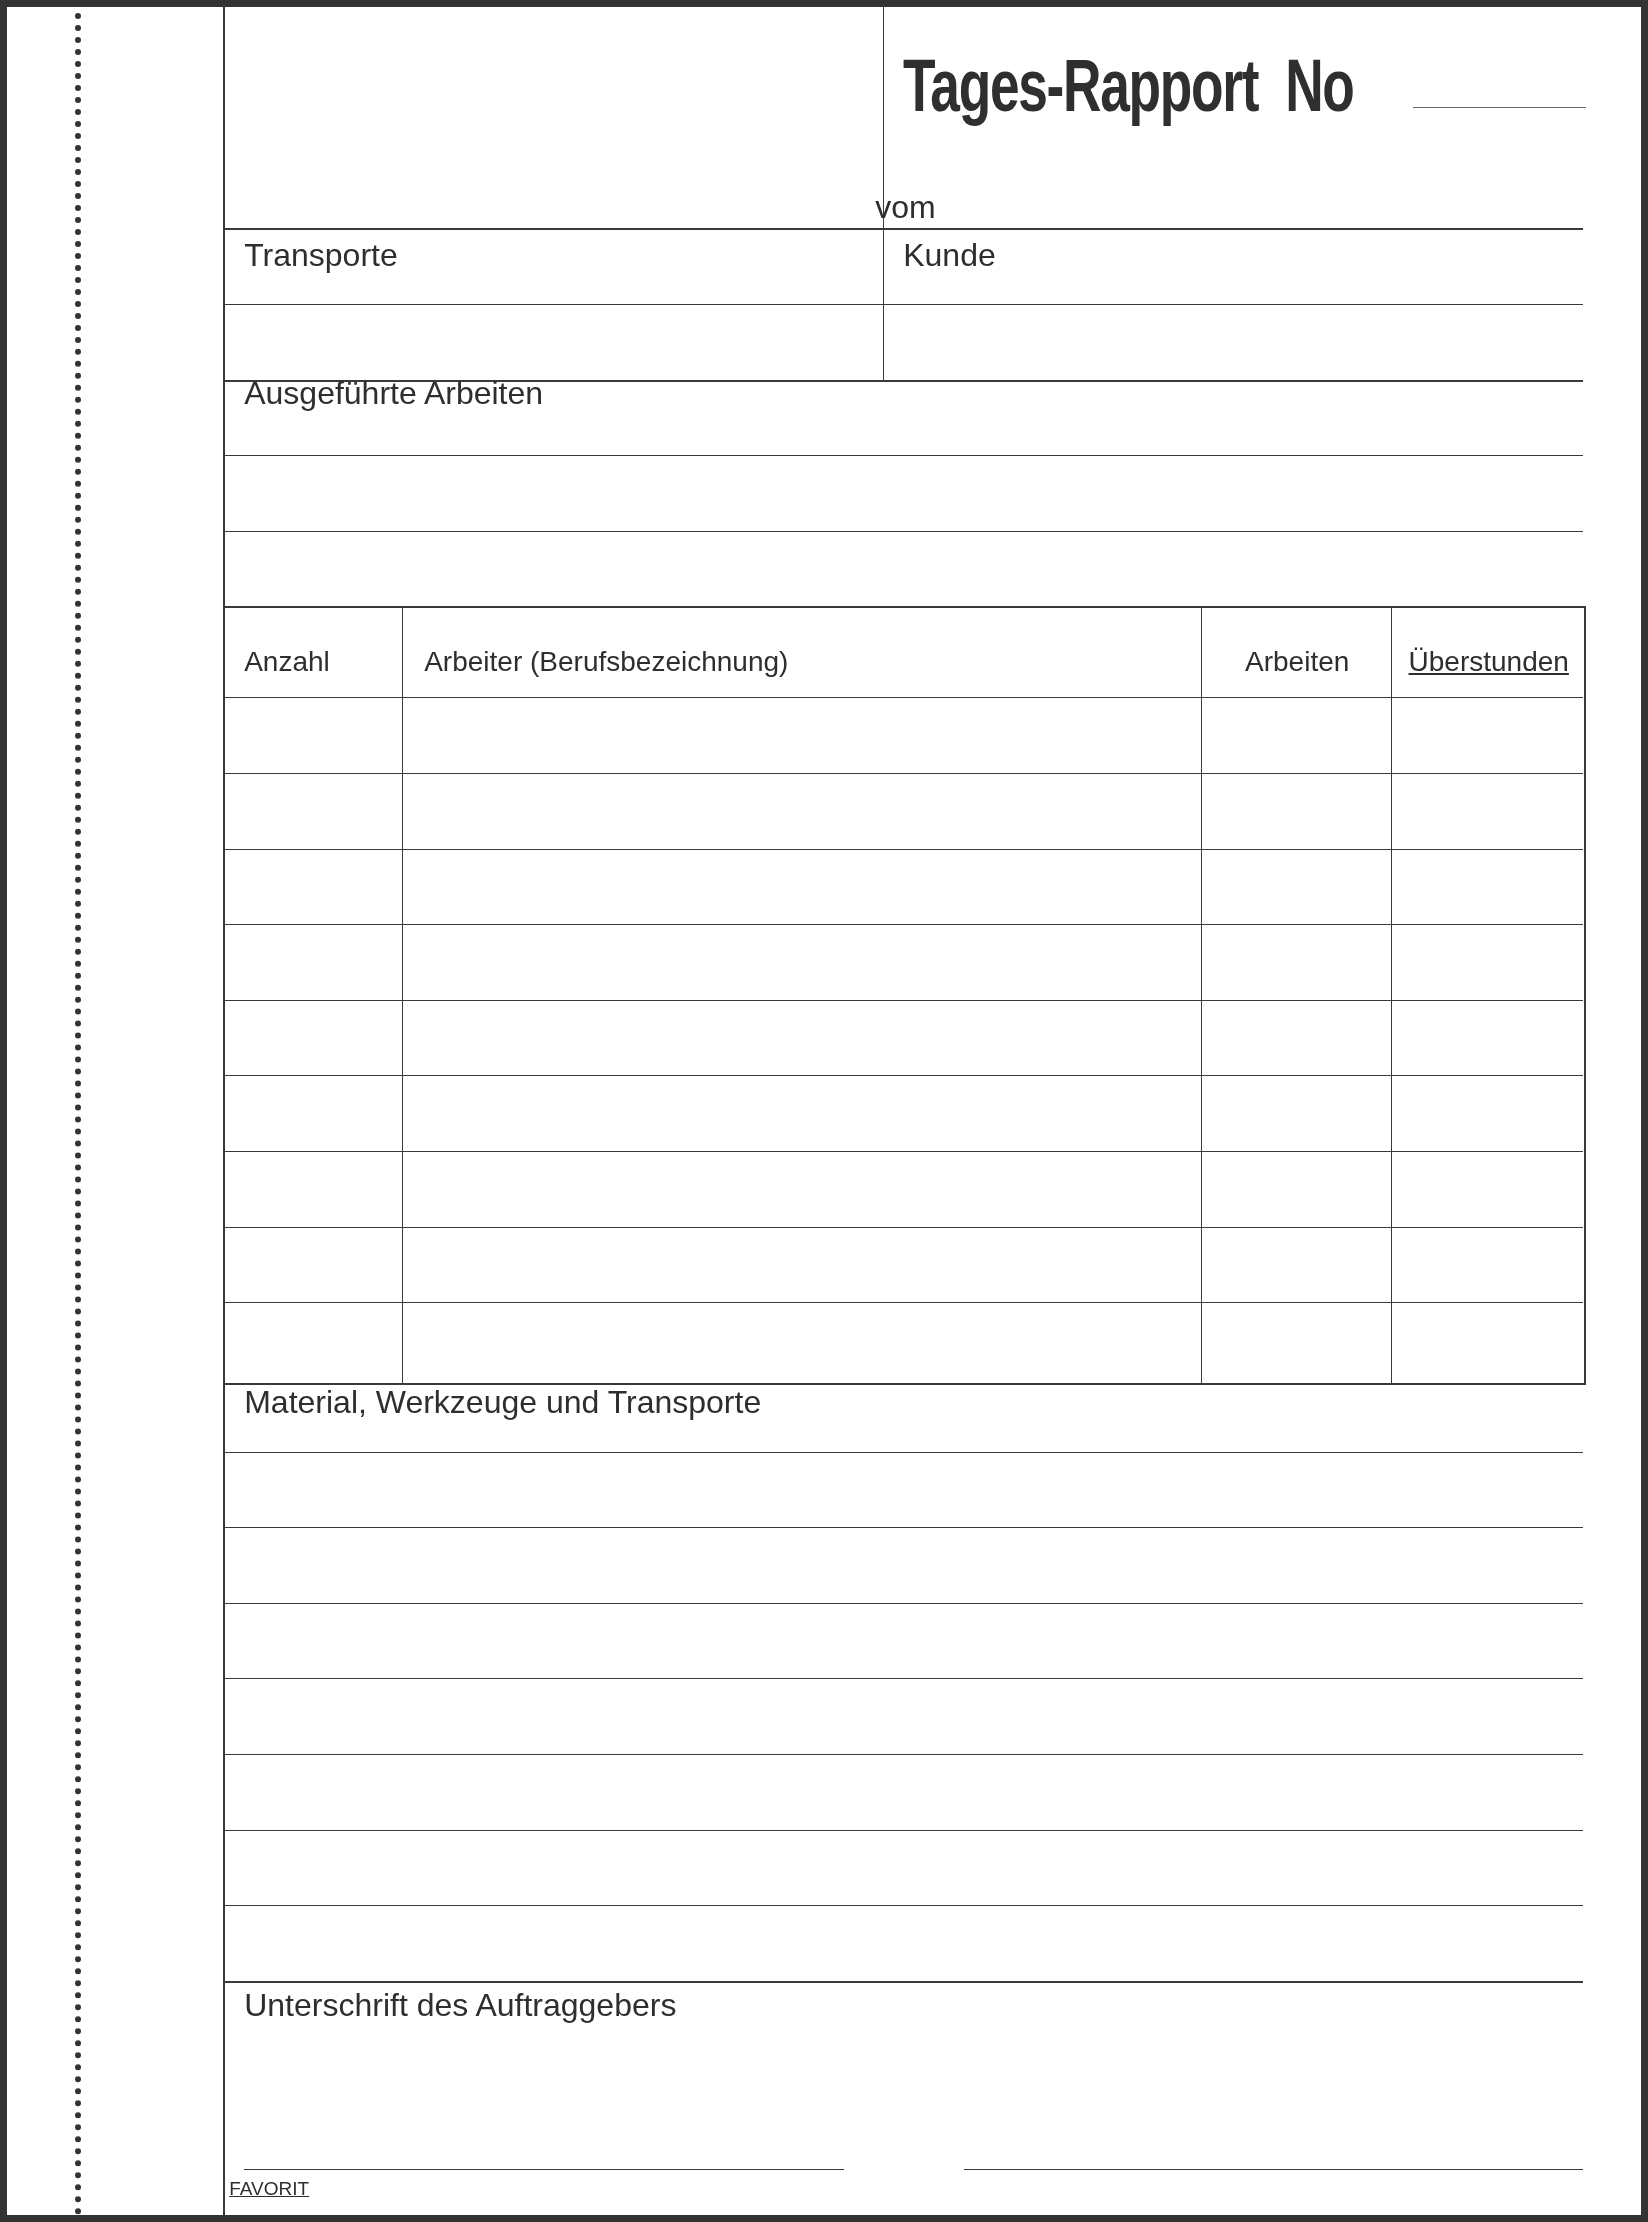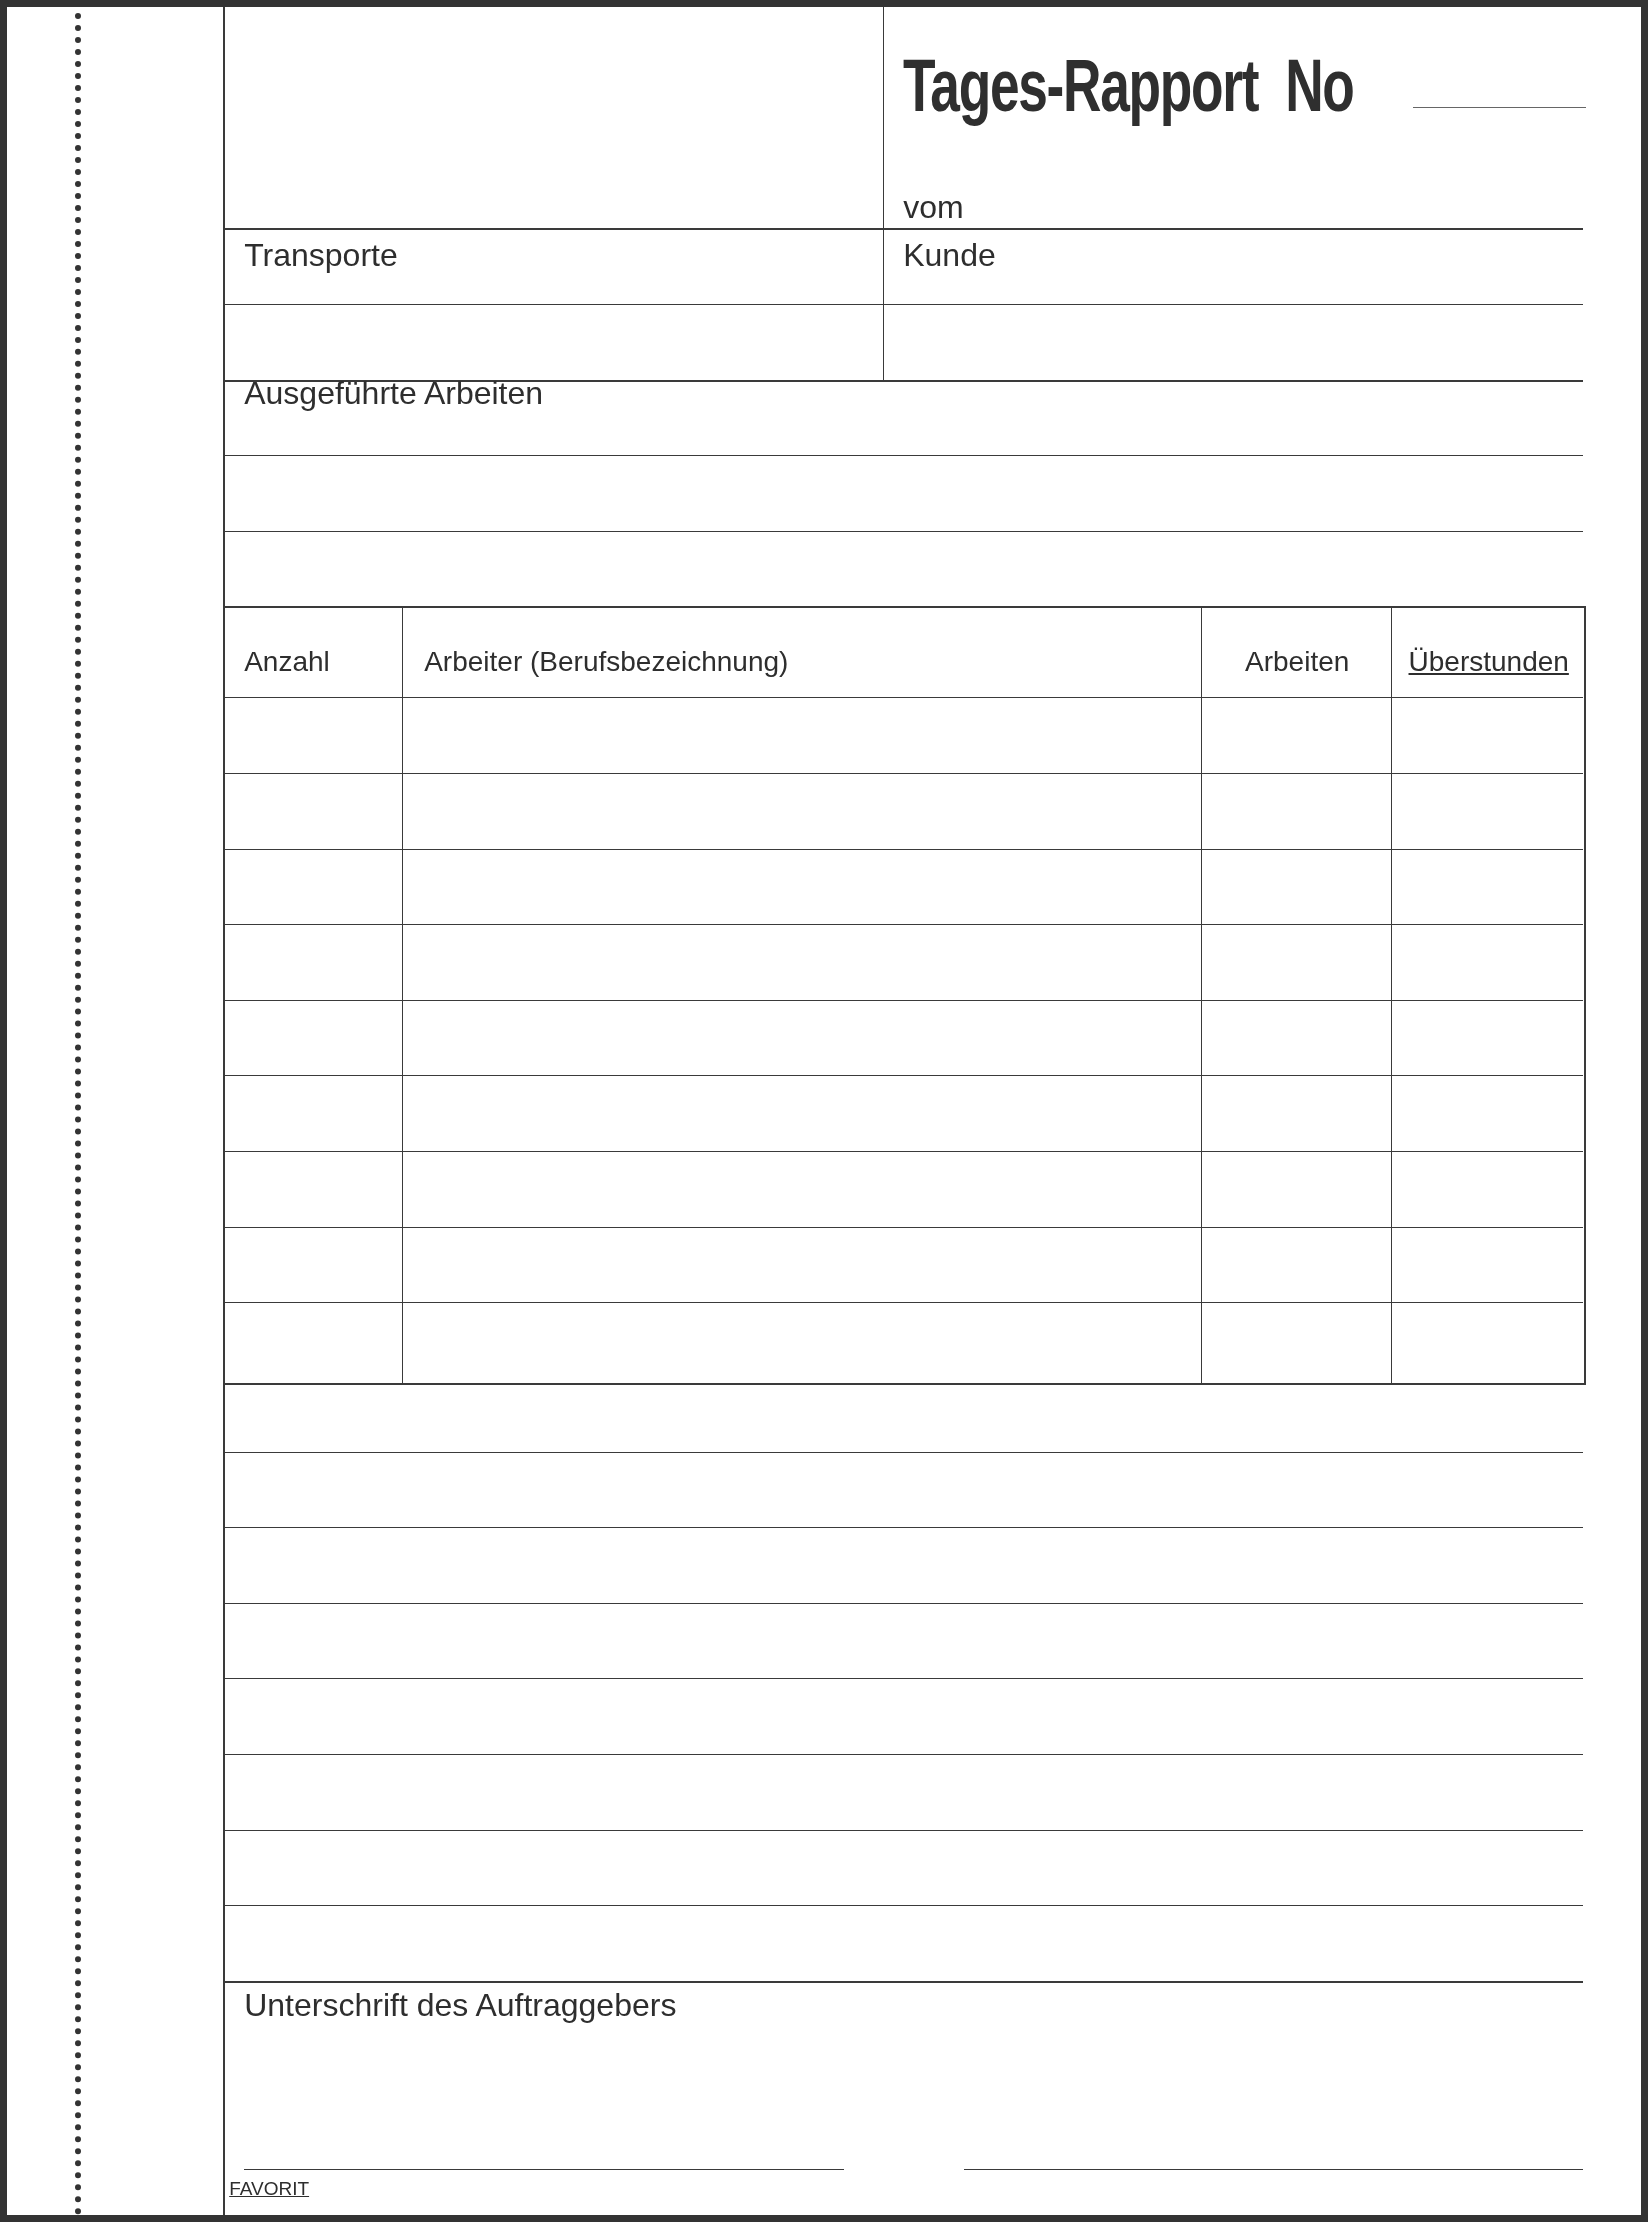--- a/index.html
+++ b/index.html
@@ -42,21 +42,21 @@
   <div class="dots"></div>
 
   <div class="vline" style="left:216px; top:0; height:2208px;"></div>
 
   <div class="vline vthin" style="left:876px; top:0; height:374px;"></div>
   <div class="title">
     <span>Tages-Rapport</span>&nbsp;&nbsp;<span>No</span>
   </div>
   <div class="no-line"></div>
   <div class="field" style="left:1406px; top:54px; width:173px; height:47px;"></div>
-  <div class="label" style="left:896px; top:182px;">vom</div>
+  <div class="label" style="left:868px; top:182px;">vom</div>
   <div class="field" style="left:963px; top:171px; width:612px; height:50px;"></div>
 
   <div class="hline hthick" style="left:216px; top:221px; width:1360px;"></div>
 
   <div class="label" style="left:237px; top:230px;">Transporte</div>
   <div class="label" style="left:896px; top:230px;">Kunde</div>
   <div class="field" style="left:219px; top:270px; width:655px; height:103px;"></div>
   <div class="field" style="left:878px; top:270px; width:698px; height:103px;"></div>
   <div class="hline" style="left:216px; top:297px; width:1360px;"></div>
   <div class="hline hthick" style="left:216px; top:373px; width:1360px;"></div>
@@ -89,20 +89,21 @@
   <div class="field" style="left:219px; top:693px; width:1357px; height:72px;"></div>
   <div class="field" style="left:219px; top:769px; width:1357px; height:72px;"></div>
   <div class="field" style="left:219px; top:844px; width:1357px; height:72px;"></div>
   <div class="field" style="left:219px; top:920px; width:1357px; height:72px;"></div>
   <div class="field" style="left:219px; top:995px; width:1357px; height:72px;"></div>
   <div class="field" style="left:219px; top:1071px; width:1357px; height:72px;"></div>
   <div class="field" style="left:219px; top:1147px; width:1357px; height:72px;"></div>
   <div class="field" style="left:219px; top:1222px; width:1357px; height:72px;"></div>
   <div class="field" style="left:219px; top:1298px; width:1357px; height:72px;"></div>
 
+  <div class="label" style="left:237px; top:1377px;">Material, Werkzeuge und Transporte</div>
   <div class="hline" style="left:216px; top:1445px; width:1360px;"></div>
   <div class="hline" style="left:216px; top:1520px; width:1360px;"></div>
   <div class="hline" style="left:216px; top:1596px; width:1360px;"></div>
   <div class="hline" style="left:216px; top:1671px; width:1360px;"></div>
   <div class="hline" style="left:216px; top:1747px; width:1360px;"></div>
   <div class="hline" style="left:216px; top:1823px; width:1360px;"></div>
   <div class="hline" style="left:216px; top:1898px; width:1360px;"></div>
   <div class="field" style="left:219px; top:1418px; width:1357px; height:554px;"></div>
   <div class="hline hthick" style="left:216px; top:1974px; width:1360px;"></div>
 

